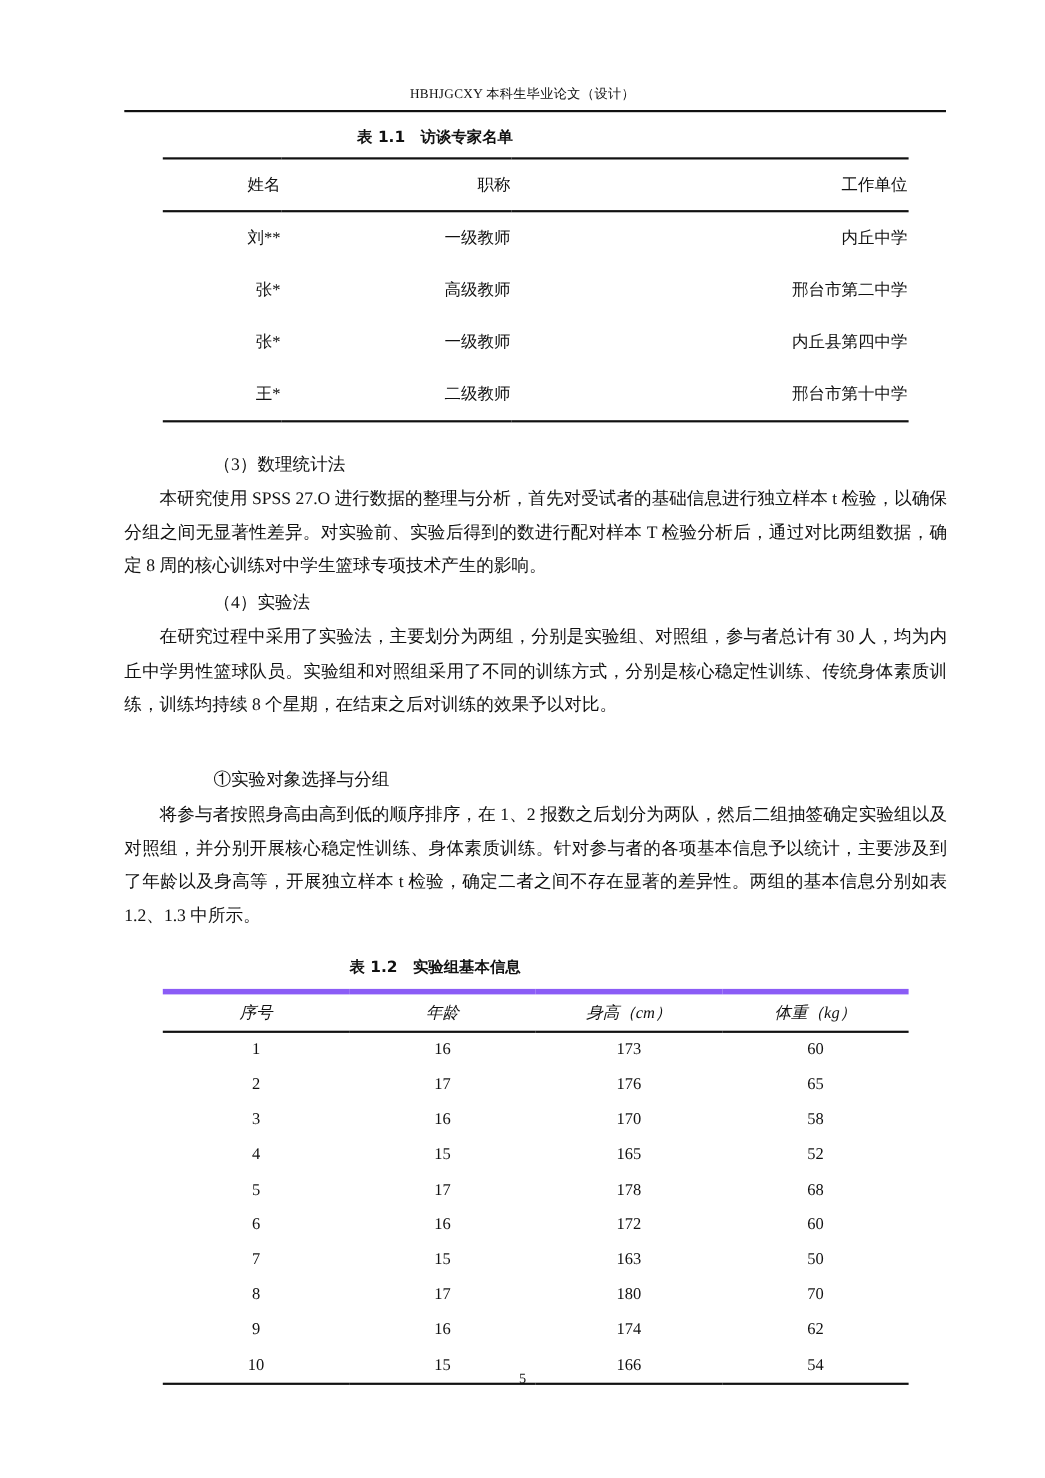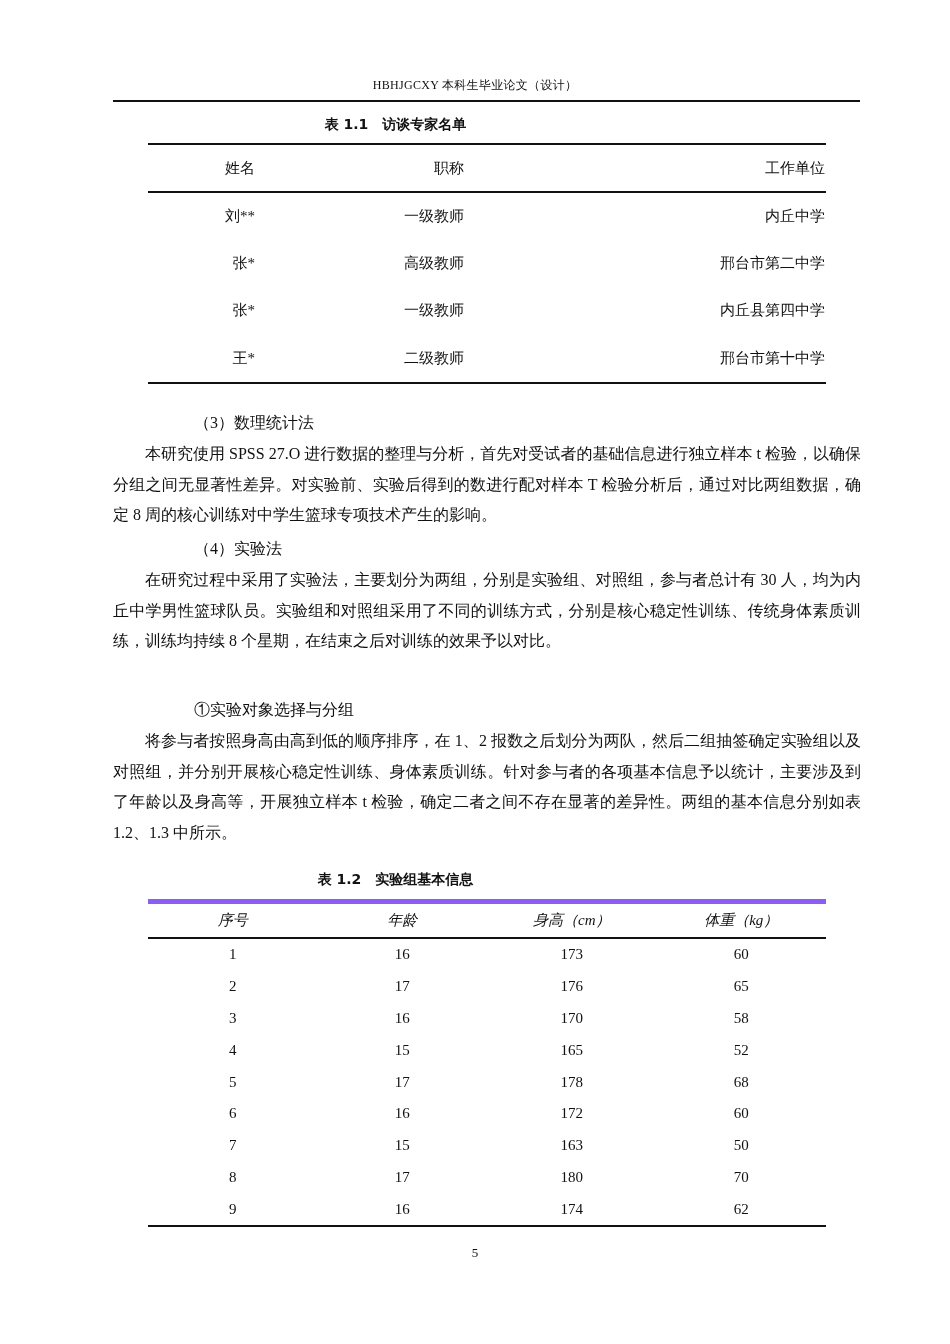--- a/index.html
+++ b/index.html
@@ -145,16 +145,22 @@
       <td>17</td>
       <td>180</td>
       <td>70</td>
     </tr>
     <tr>
       <td>9</td>
       <td>16</td>
       <td>174</td>
       <td>62</td>
     </tr>
+    <tr>
+      <td>10</td>
+      <td>15</td>
+      <td>166</td>
+      <td>54</td>
+    </tr>
   </tbody>
 </table>
 
 <div class="page-num">5</div>
 
 </body></html>

